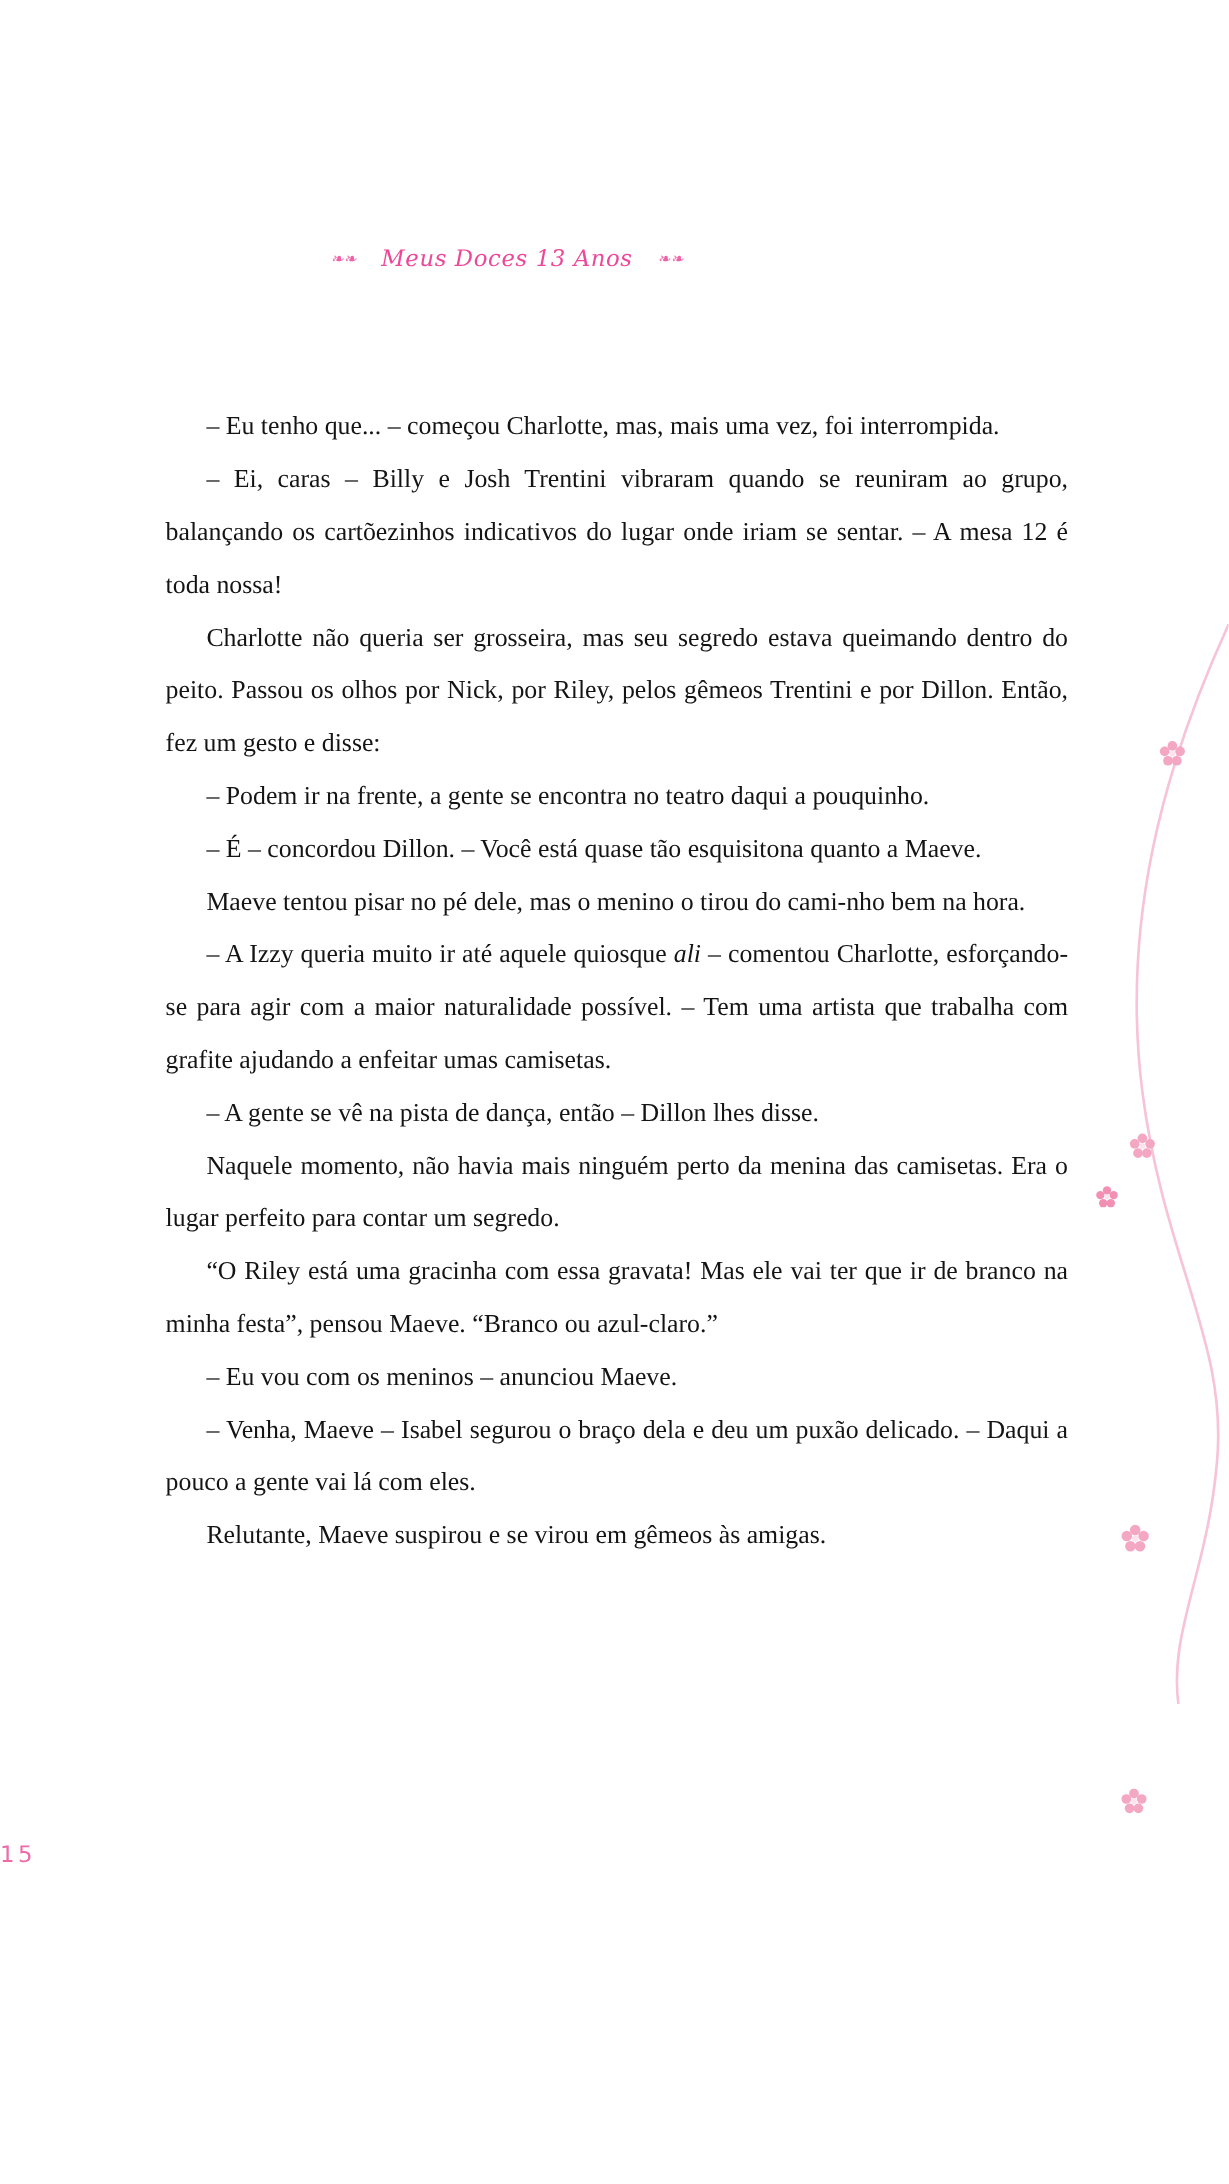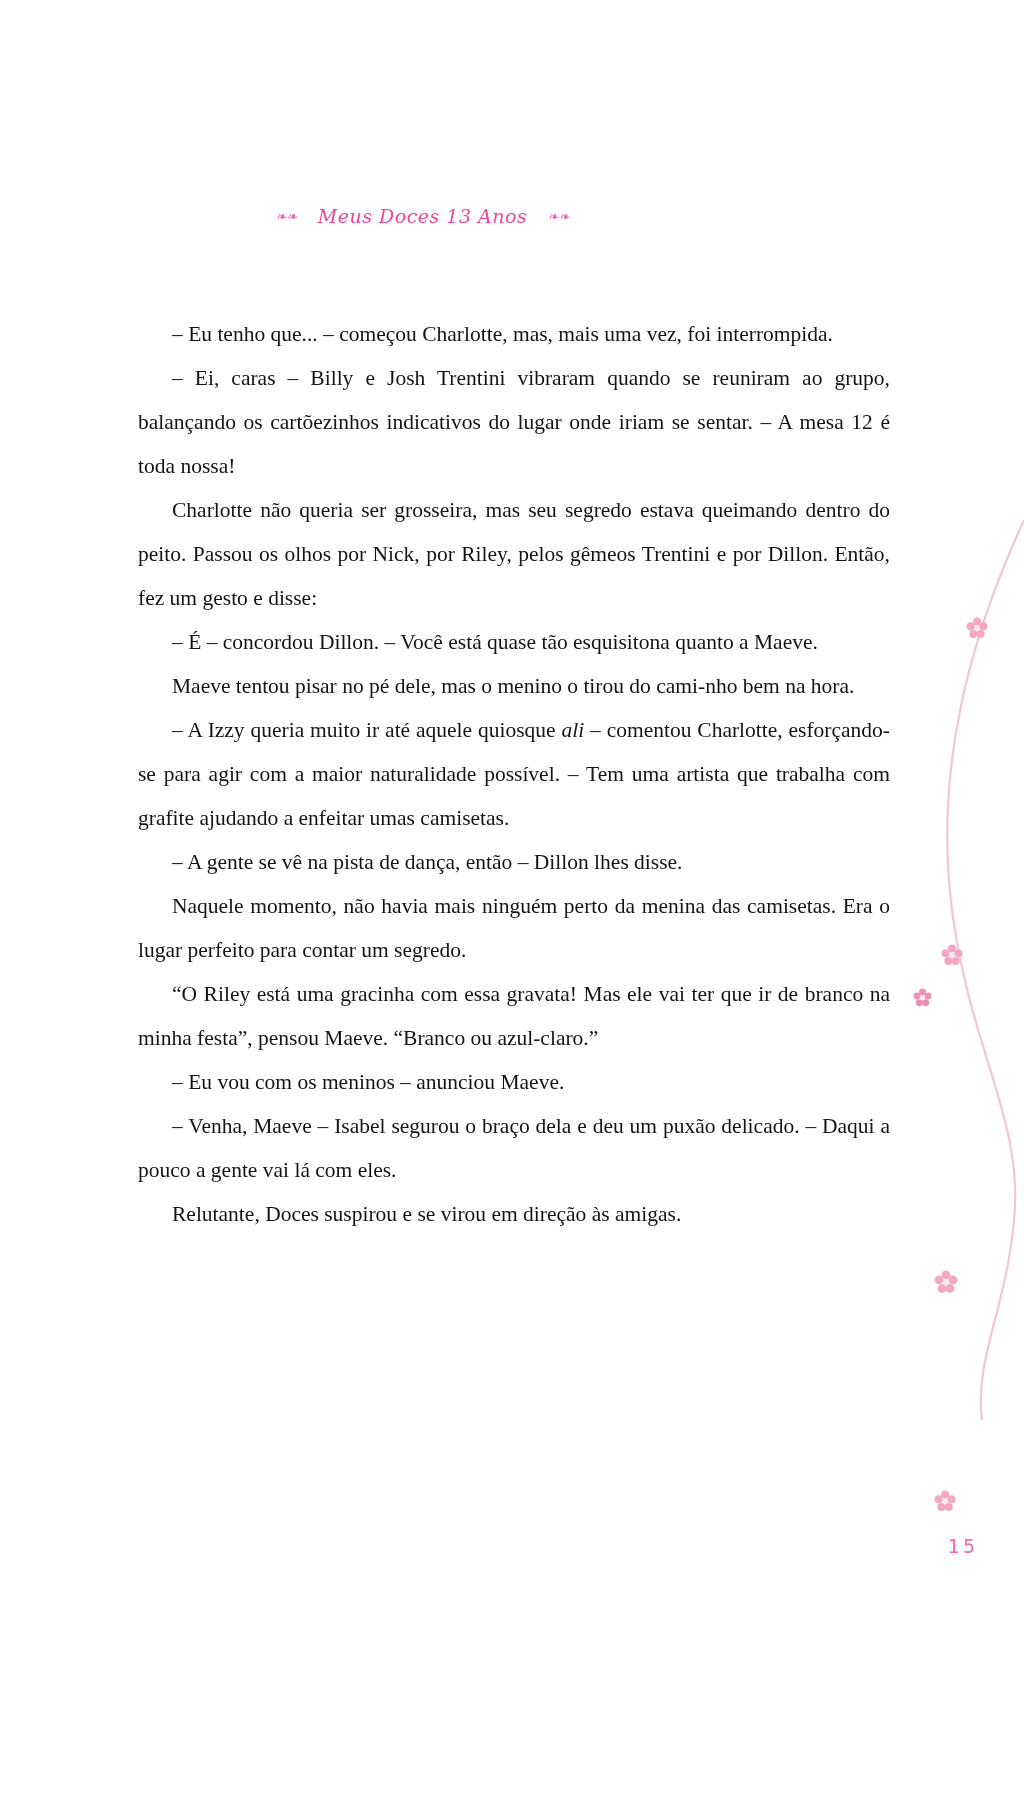--- a/index.html
+++ b/index.html
@@ -44,21 +44,21 @@
     margin: 0 14px;
     opacity: 0.85;
   }
   .running-head .rh-title {
     font-size: 19px;
   }
 
   
   .textblock {
     position: absolute;
-    top: 312px;
+    top: 333px;
     left: 138px;
     width: 752px;
   }
   .textblock p {
     margin: 0;
     font-size: 21.5px;
     line-height: 44px;
     text-align: justify;
     text-justify: inter-word;
     hyphens: manual;
@@ -98,21 +98,20 @@
   .f3 { top: 988px;  left: 913px; width: 19px; height: 19px;}
   .f4 { top: 1270px; left: 934px; width: 24px; height: 24px;}
   .f5 { top: 1490px; left: 934px; }
 
   
   .folio {
     position: absolute;
     top: 1535px;
     left: 0;
     width: 1024px;
-    text-align: right;
     padding-right: 46px;
     box-sizing: border-box;
     font-family: "DejaVu Sans", sans-serif;
     font-size: 19px;
     letter-spacing: 3px;
     color: #ec6ba8;
   }
 </style>
 </head>
 <body>
@@ -122,29 +121,30 @@
   <div class="running-head">
     <span class="rh-orn">❧❧</span>
     <span class="rh-title">Meus Doces 13 Anos</span>
     <span class="rh-orn">❧❧</span>
   </div>
 
   <div class="textblock">
     <p class="ind">– Eu tenho que... – começou Charlotte, mas, mais uma vez, foi interrompida.</p>
     <p class="ind">– Ei, caras – Billy e Josh Trentini vibraram quando se reuniram ao grupo, balançando os cartõezinhos indicativos do lugar onde iriam se sentar. – A mesa 12 é toda nossa!</p>
     <p class="ind">Charlotte não queria ser grosseira, mas seu segredo estava queimando dentro do peito. Passou os olhos por Nick, por Riley, pelos gêmeos Trentini e por Dillon. Então, fez um gesto e disse:</p>
+    <p class="ind">– Podem ir na frente, a gente se encontra no teatro daqui a pouquinho.</p>
     <p class="ind">– É – concordou Dillon. – Você está quase tão esquisitona quanto a Maeve.</p>
     <p class="ind">Maeve tentou pisar no pé dele, mas o menino o tirou do cami-nho bem na hora.</p>
     <p class="ind">– A Izzy queria muito ir até aquele quiosque <em>ali</em> – comentou Charlotte, esforçando-se para agir com a maior naturalidade possível. – Tem uma artista que trabalha com grafite ajudando a enfeitar umas camisetas.</p>
     <p class="ind">– A gente se vê na pista de dança, então – Dillon lhes disse.</p>
     <p class="ind">Naquele momento, não havia mais ninguém perto da menina das camisetas. Era o lugar perfeito para contar um segredo.</p>
     <p class="ind">“O Riley está uma gracinha com essa gravata! Mas ele vai ter que ir de branco na minha festa”, pensou Maeve. “Branco ou azul-claro.”</p>
     <p class="ind">– Eu vou com os meninos – anunciou Maeve.</p>
     <p class="ind">– Venha, Maeve – Isabel segurou o braço dela e deu um puxão delicado. – Daqui a pouco a gente vai lá com eles.</p>
-    <p class="ind">Relutante, Doces suspirou e se virou em direção às amigas.</p>
+    <p class="ind">Relutante, Maeve suspirou e se virou em gêmeos às amigas.</p>
   </div>
 
   <div class="vine">
     <svg width="150" height="900" viewBox="0 0 150 900" fill="none">
       <path d="M150 0 C 95 120, 60 250, 78 390 C 96 530, 150 600, 140 700 C 132 790, 100 840, 108 900" stroke="#f6c3d8" stroke-width="2.2" fill="none"></path>
     </svg>
   </div>
 
   <div class="flower f1">
     <svg viewBox="0 0 24 24">

